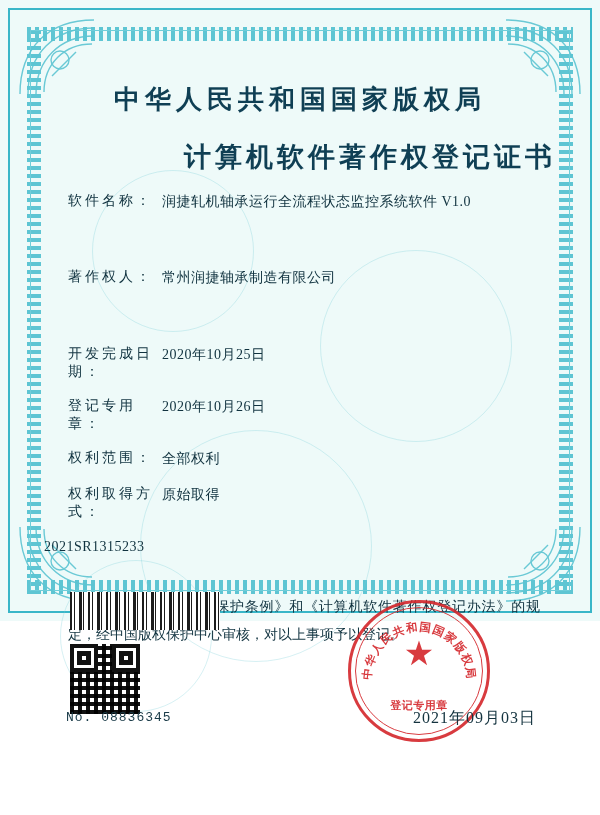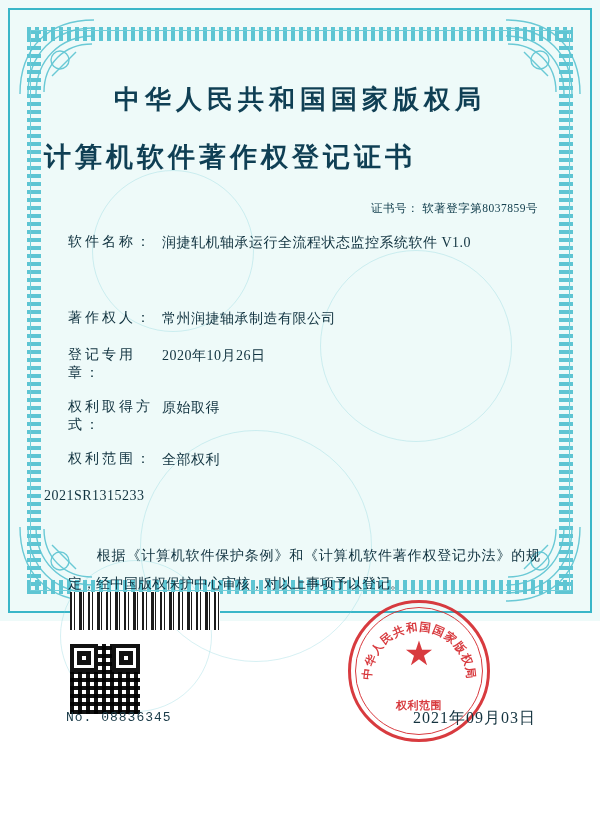--- a/index.html
+++ b/index.html
@@ -79,21 +79,21 @@
 
   .title-main {
     text-align: center;
     font-size: 26px;
     letter-spacing: 5px;
     color: #0f3f54;
     font-weight: bold;
     margin-top: 22px;
   }
   .title-sub {
-    text-align: left;
+    text-align: right;
     font-size: 27px;
     letter-spacing: 4px;
     color: #0f3f54;
     font-weight: bold;
     margin-top: 22px;
   }
 
   .cert-no {
     text-align: right;
     font-size: 11.5px;
@@ -296,46 +296,49 @@
   <div class="watermark" style="left:92px; top:170px; width:160px; height:160px;"></div>
   <div class="watermark" style="left:320px; top:250px; width:190px; height:190px;"></div>
   <div class="watermark" style="left:140px; top:430px; width:230px; height:230px;"></div>
   <div class="watermark" style="left:60px; top:560px; width:150px; height:150px;"></div>
 
   <div class="content">
 
     <div class="title-main">中华人民共和国国家版权局</div>
     <div class="title-sub">计算机软件著作权登记证书</div>
 
-    <div class="cert-no">证书号： 软著登字第8037859号</div>
 
     <div class="field block-gap-a">
       <div class="label">软件名称：</div>
       <div class="value">润捷轧机轴承运行全流程状态监控系统软件 V1.0</div>
     </div>
 
     <div class="field block-gap-b">
       <div class="label">著作权人：</div>
       <div class="value">常州润捷轴承制造有限公司</div>
     </div>
 
+    <div class="field block-gap-b">
+      <div class="label">开发完成日期：</div>
+      <div class="value">2020年10月25日</div>
+    </div>
 
     <div class="field">
       <div class="label">登记专用章：</div>
       <div class="value">2020年10月26日</div>
     </div>
 
     <div class="field">
+      <div class="label">权利范围：</div>
+      <div class="value">全部权利</div>
+    </div>
+
+    <div class="field">
       <div class="label">权利取得方式：</div>
       <div class="value">原始取得</div>
-    </div>
-
-    <div class="field">
-      <div class="label">权利范围：</div>
-      <div class="value">全部权利</div>
     </div>
 
     <div class="field">
       <div class="value">2021SR1315233</div>
     </div>
 
     <div class="paragraph">
       <span class="indent"></span><span>根据《计算机软件保护条例》和《计算机软件著作权登记办法》的规定，经中国版权保护中心审核，对以上事项予以登记。</span>
     </div>
   </div>
@@ -349,19 +352,19 @@
     <div class="ring2"></div>
     <svg class="arc-text" viewBox="0 0 136 136">
       <defs>
         <path id="arcpath" d="M 20 76 A 48 48 0 0 1 116 76"></path>
       </defs>
       <text text-anchor="middle">
         <textPath href="#arcpath" startOffset="50%">中华人民共和国国家版权局</textPath>
       </text>
     </svg>
     <div class="star">★</div>
-    <div class="seal-line2">权利范围</div>
+    <div class="seal-line2">登记专用章</div>
   </div>
 
   <div class="footer-no">No. 08836345</div>
   <div class="footer-date">2021年09月03日</div>
 
 </div>
 
 </body></html>

